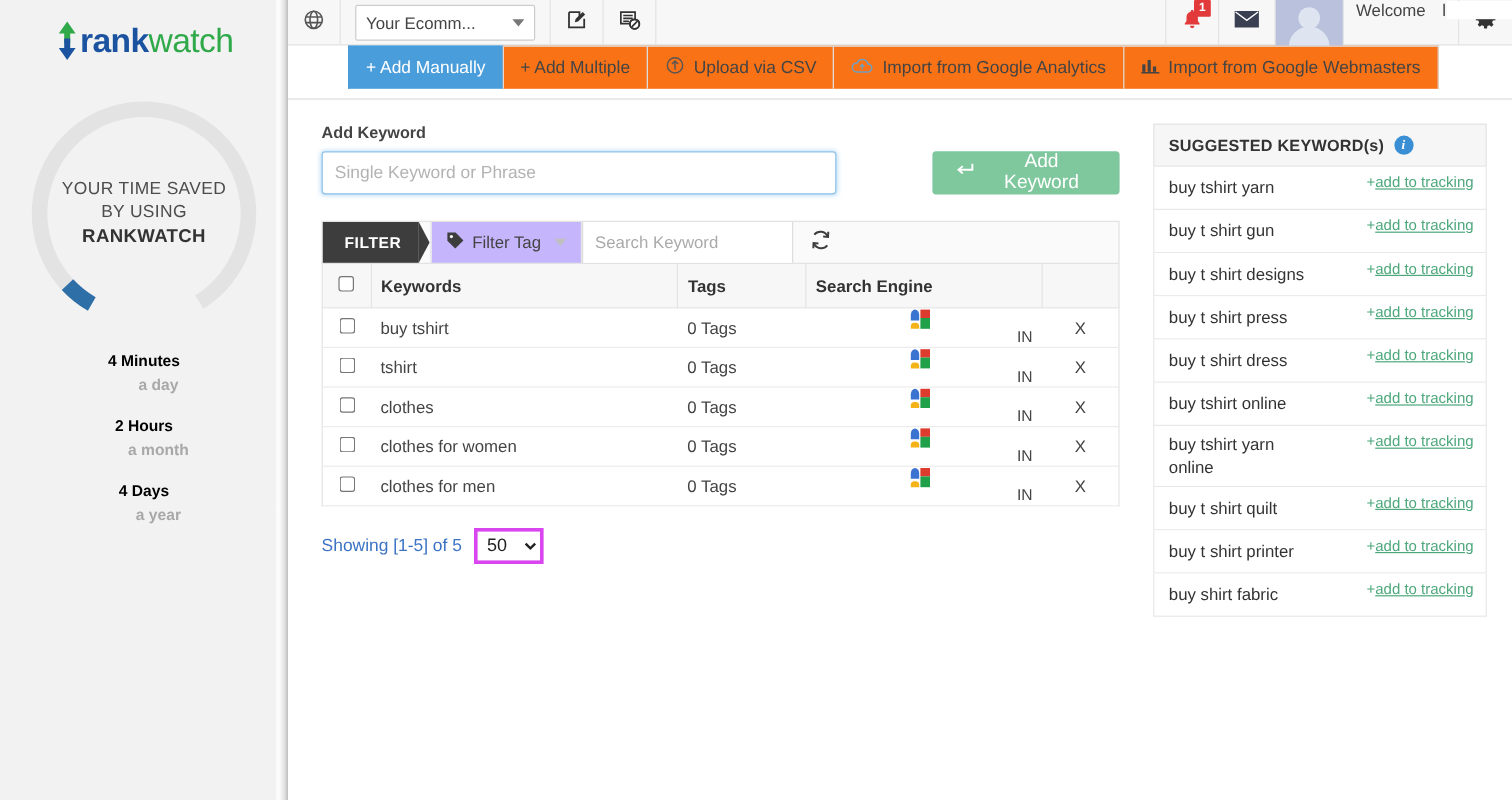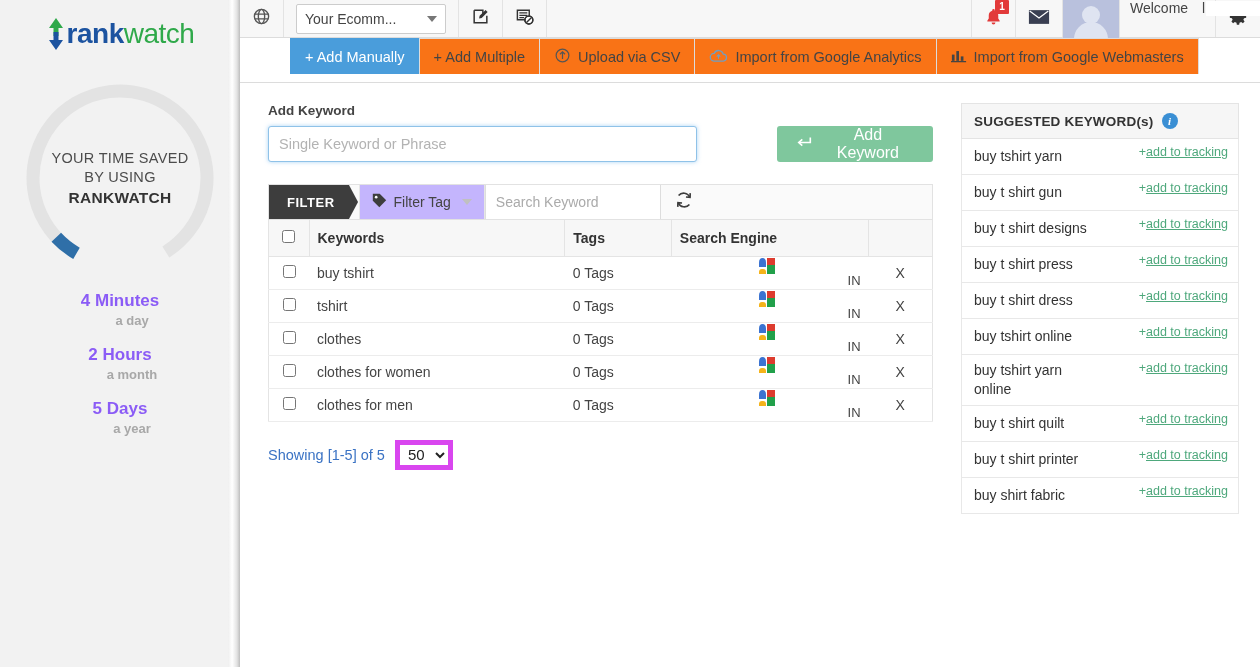--- a/index.html
+++ b/index.html
@@ -40,21 +40,21 @@
   }
   .gauge-text .l1, .gauge-text .l2 {
     font-size: 14.5px; color: #4c4c4c; line-height: 19px; letter-spacing: .3px;
   }
   .gauge-text .l3 {
     font-size: 15.5px; color: #333; font-weight: bold; line-height: 21px; letter-spacing: .3px;
   }
 
   .stats { margin-top: 12px; text-align: center; }
   .stat { margin-bottom: 14px; }
-  .stat .val { font-size: 17px; font-weight: bold; color: #8b5cf6; line-height: 22px; }
+  .stat .val { font-size: 13px; font-weight: bold; color: #000000; line-height: 22px; }
   .stat .unit { font-size: 13px; color: #a8a8a8; font-weight: bold; line-height: 18px; padding-left: 24px; }
 
   .side-divider {
     position: absolute; top: 0; right: 0; width: 12px; height: 667px;
     background: linear-gradient(to right, #efefef 0%, #ffffff 35%, #e2e2e2 75%, #bdbdbd 100%);
   }
 
   
   .main { flex: 1; height: 667px; background: #ffffff; position: relative; }
 
@@ -208,21 +208,21 @@
   .g-br { width: 8px; height: 9px; left: 8px; top: 7px; background: #21a04a; }
   .se-cell { display: flex; align-items: center; flex-direction: column; }
   .se-label { font-size: 13px; color: #444; align-self: flex-end; line-height: 13px; padding-bottom: 1px; }
 
   .showing {
     margin-top: 18px; display: flex; align-items: center; gap: 10px;
   }
   .showing .txt { font-size: 14.5px; color: #3b73c4; }
   .pagesize {
     width: 58px; height: 30px; font-size: 15px; padding: 0 4px;
-    border: 5px solid #d946ef; background: #fff; color: #222;
+    border: 3px solid #d946ef; background: #fff; color: #222;
     font-family: "Liberation Sans", sans-serif;
   }
 
   
   .sugg-head {
     background: #f6f6f6; border: 1px solid #e4e4e4;
     height: 36px; display: flex; align-items: center; gap: 8px;
     padding: 0 12px; font-size: 13.5px; font-weight: bold; color: #333;
     letter-spacing: .2px;
   }
@@ -278,21 +278,21 @@
     <div class="stats">
       <div class="stat">
         <div class="val">4 Minutes</div>
         <div class="unit">a day</div>
       </div>
       <div class="stat">
         <div class="val">2 Hours</div>
         <div class="unit">a month</div>
       </div>
       <div class="stat">
-        <div class="val">5 Days</div>
+        <div class="val">4 Days</div>
         <div class="unit">a year</div>
       </div>
     </div>
 
     <div class="side-divider"></div>
   </aside>
 
   <section class="main">
 
     <div class="topbar">

